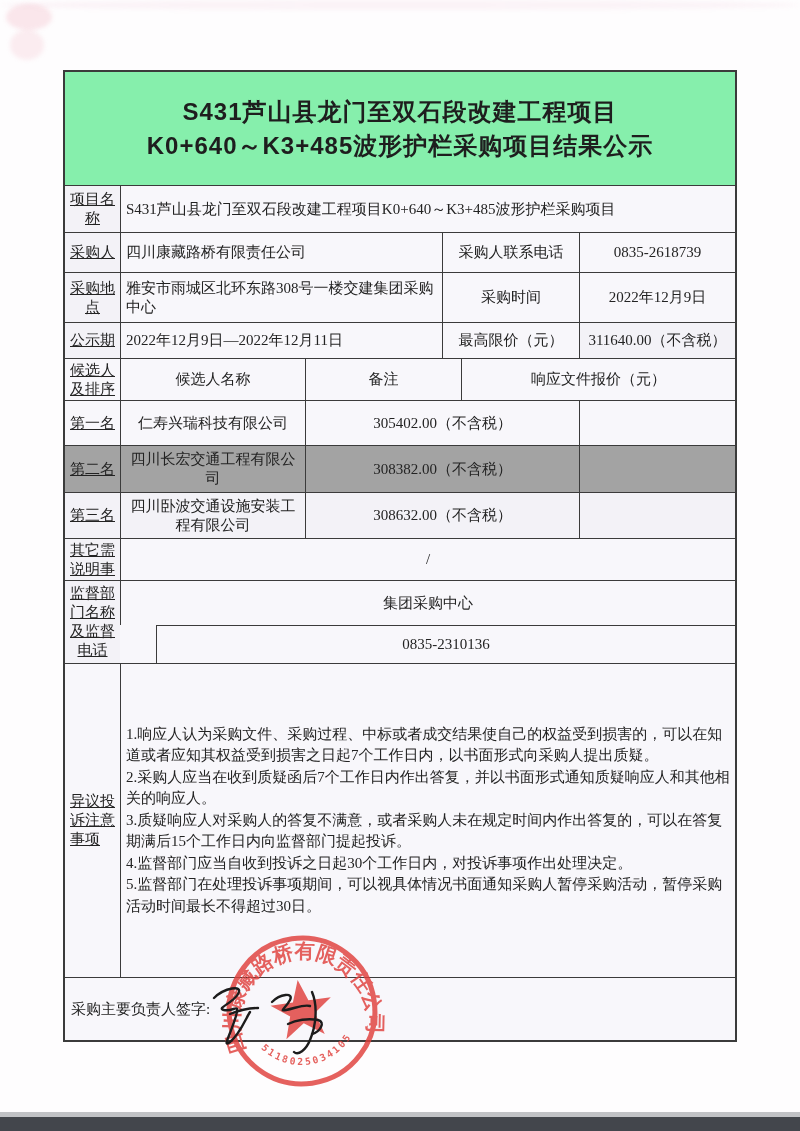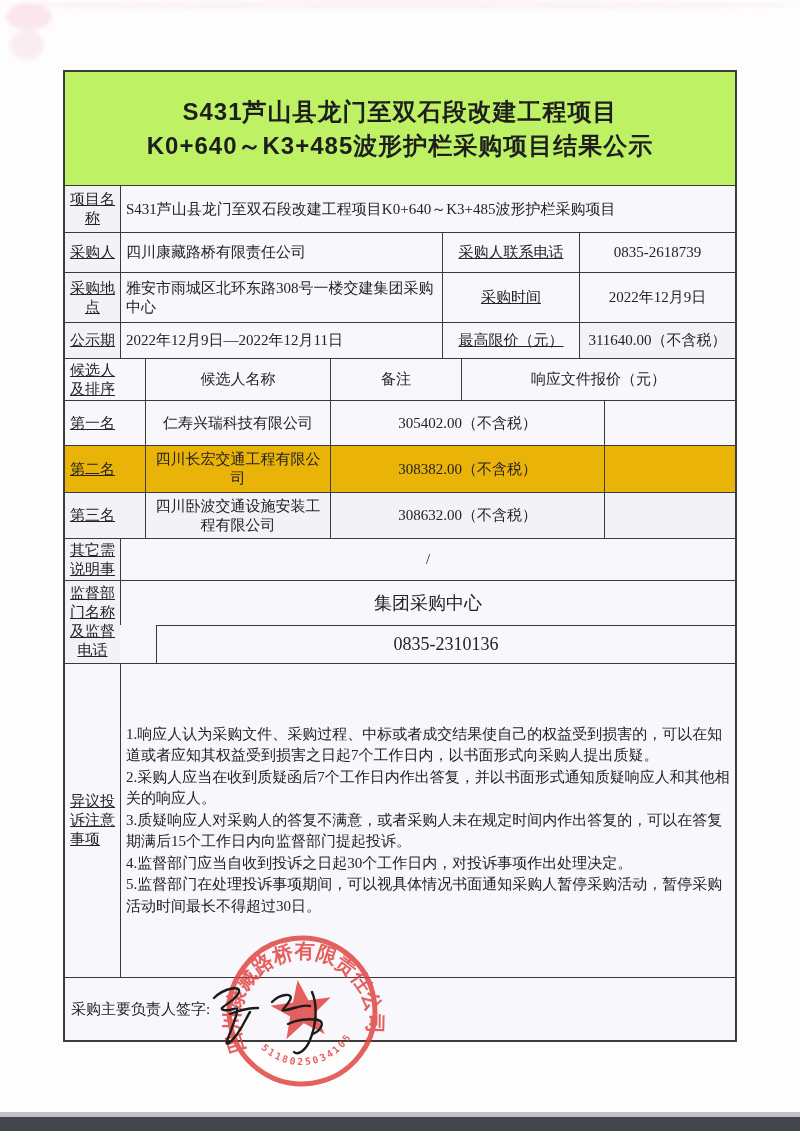--- a/index.html
+++ b/index.html
@@ -26,40 +26,40 @@
   .cell{
     box-sizing:border-box;border-left:1.5px solid #3b3b3b;
     display:flex;align-items:center;justify-content:center;
     font-size:15px;line-height:19px;text-align:center;
     padding:2px 5px;overflow:hidden;
   }
   .cell.nol{border-left:none;}
   .cell.left{justify-content:flex-start;text-align:left;}
   .lblcol{flex:0 0 55px;text-decoration:underline;}
   .c-val{flex:0 0 322px;}
-  .c-clabel{flex:0 0 137px;text-decoration:underline;}
+  .c-clabel{flex:0 0 137px;}
   .c-cval{flex:1 1 auto;}
-  .k-name{flex:0 0 185px;margin-left:25px;}
+  .k-name{flex:0 0 185px;}
   .k-price{flex:0 0 274px;}
   .k-remark{flex:1 1 auto;}
   .fill{flex:1 1 auto;}
 
-  .title-row{height:113px;border-top:none;background:#bef264;
+  .title-row{height:113px;border-top:none;background:#86efac;
     flex-direction:column;align-items:center;justify-content:center;display:flex;}
   .title-line{
     font-family:"Liberation Sans","DejaVu Sans",sans-serif;
     font-weight:700;font-size:24px;line-height:34px;letter-spacing:1px;
     color:#1e1e1e;text-align:center;
   }
   .tint{background:#f3f2f7;}
-  .tint2{background:#eab308;}
+  .tint2{background:#a3a3a3;}
 
   .sup-right{flex:1 1 auto;display:flex;flex-direction:column;}
   .sup-sub{box-sizing:border-box;display:flex;align-items:center;justify-content:center;
-    font-size:18px;border-left:1.5px solid #3b3b3b;text-align:right;}
+    font-size:15px;border-left:1.5px solid #3b3b3b;text-align:right;}
   .sup-sub.b{border-top:1.5px solid #3b3b3b;margin-left:36px;}
 
   .obj-cell{align-items:center;}
   .obj-text{font-size:15px;line-height:21.5px;text-align:left;}
   .obj-text div{margin:0;}
 
   .clip-top{align-items:flex-start;padding-top:2px;}
 
   .sign-row{height:63px;align-items:center;}
   .sign-label{font-size:15px;padding-left:6px;}

